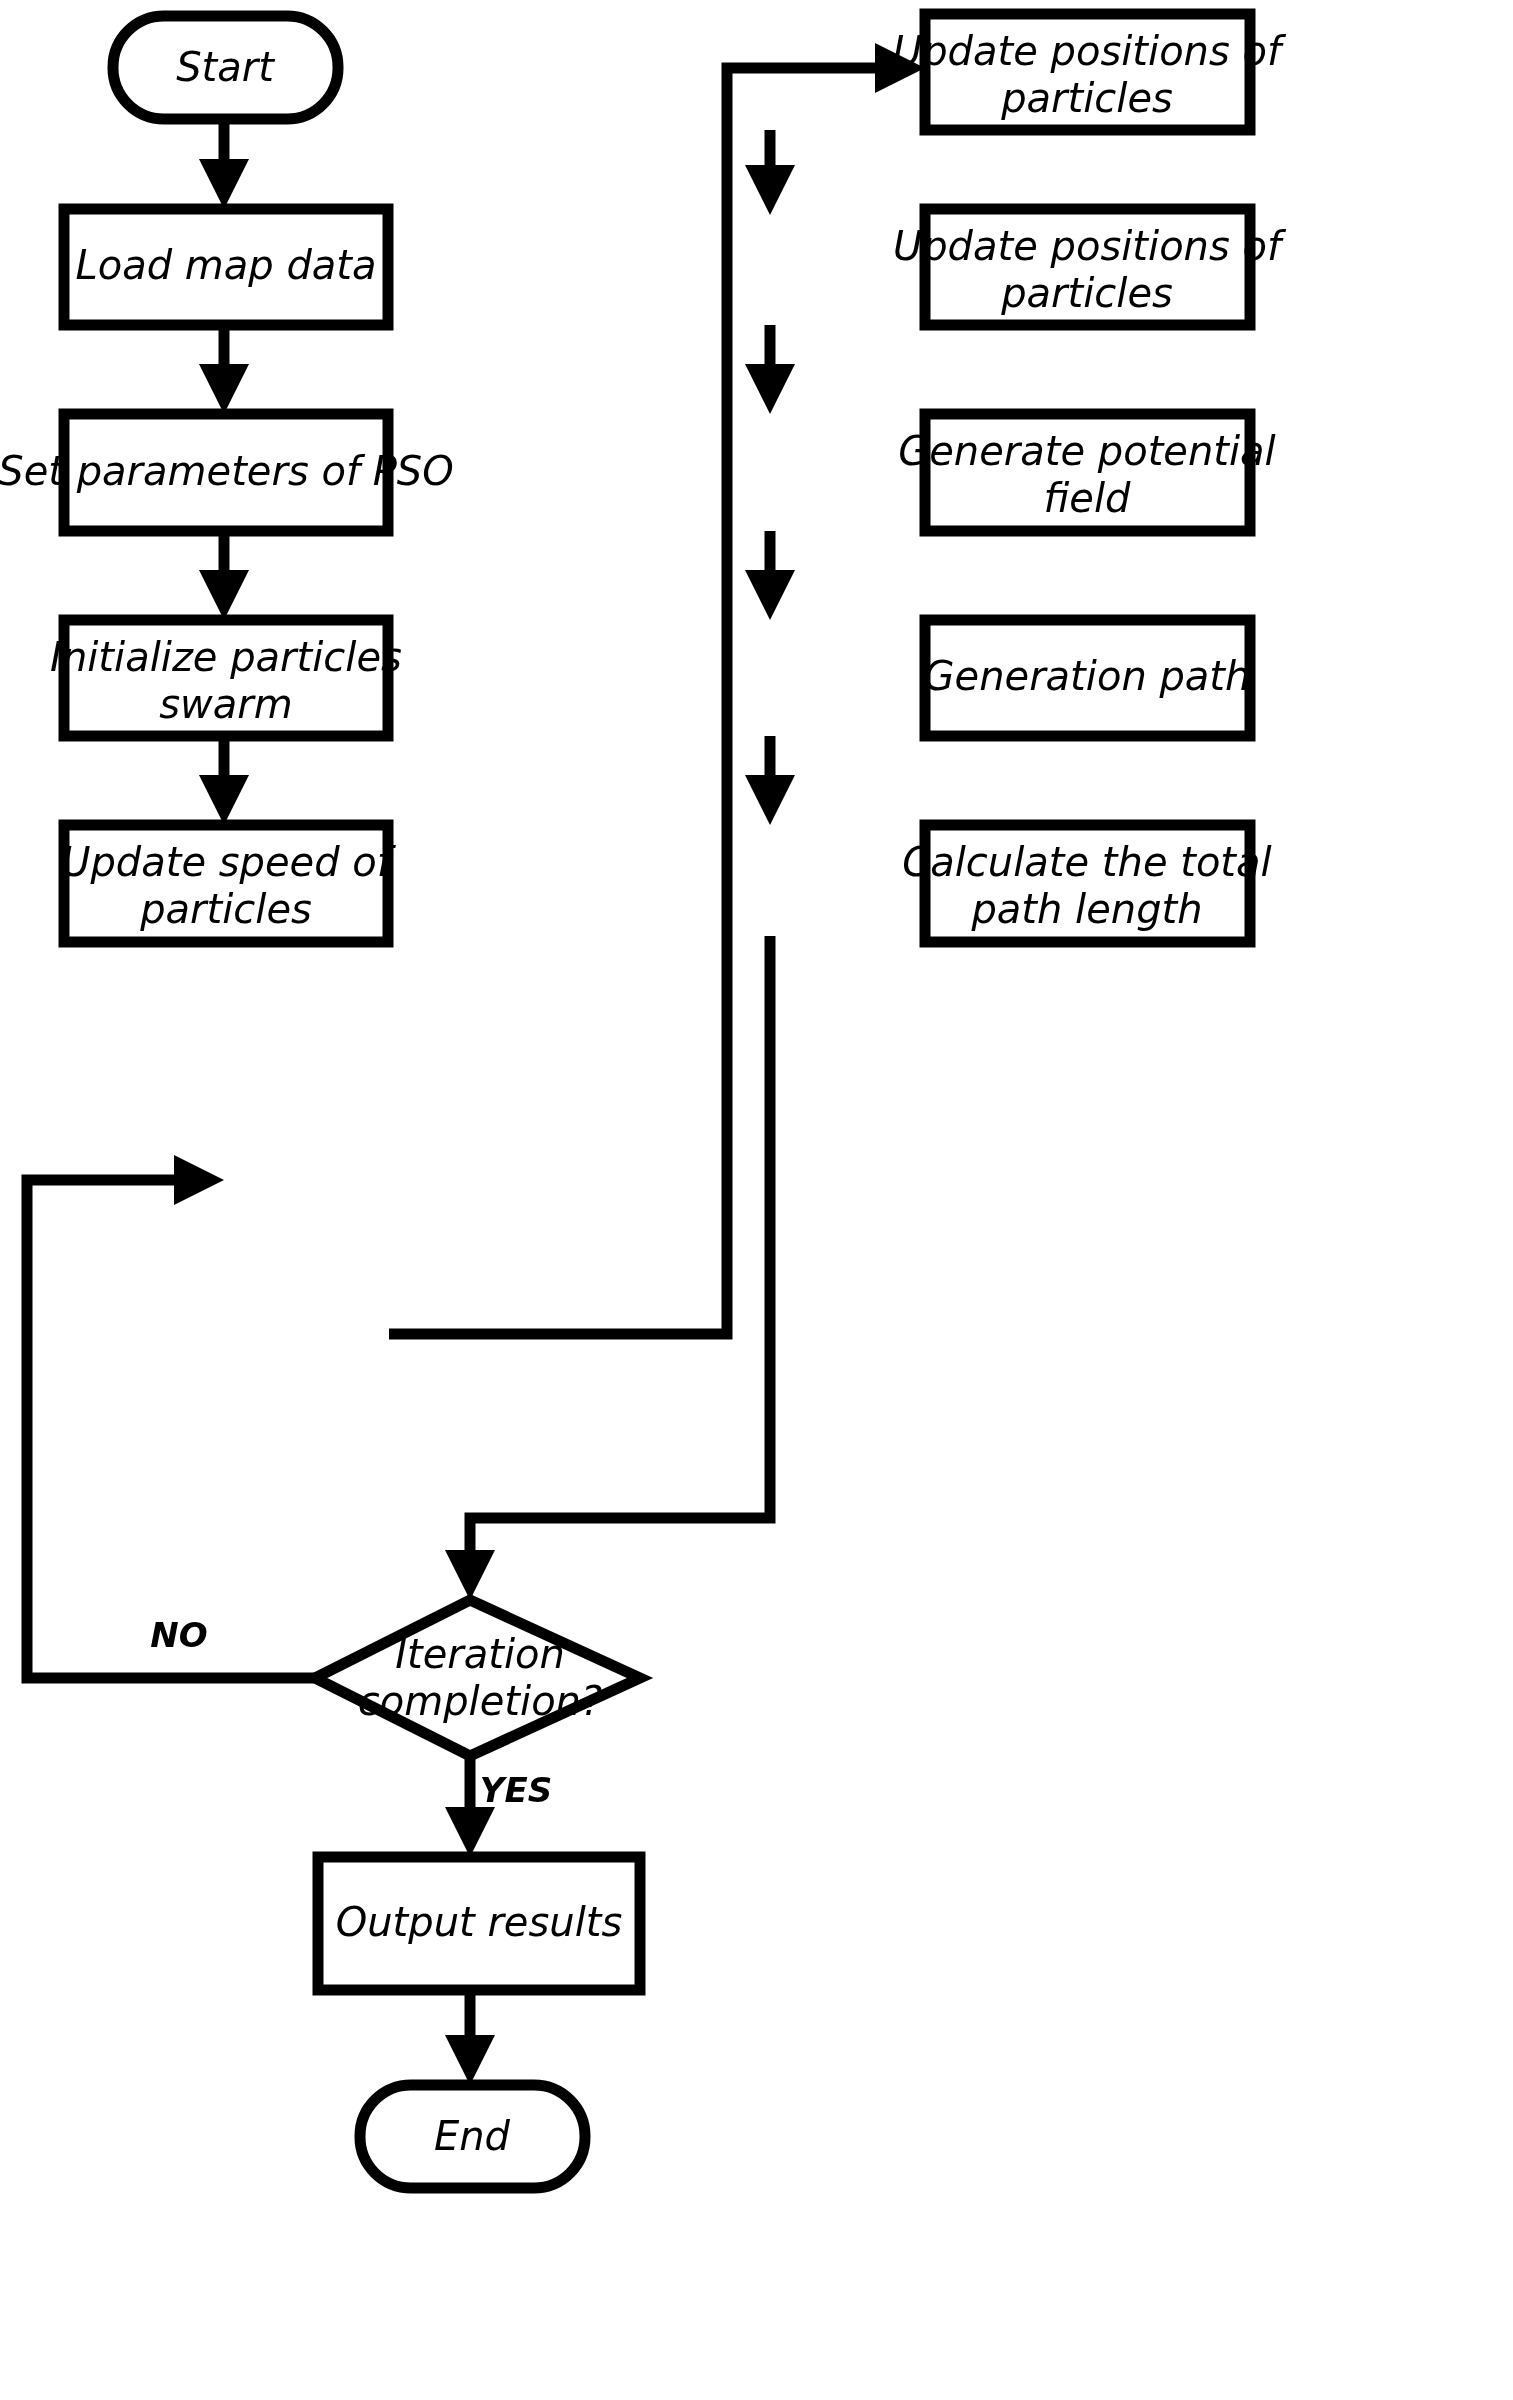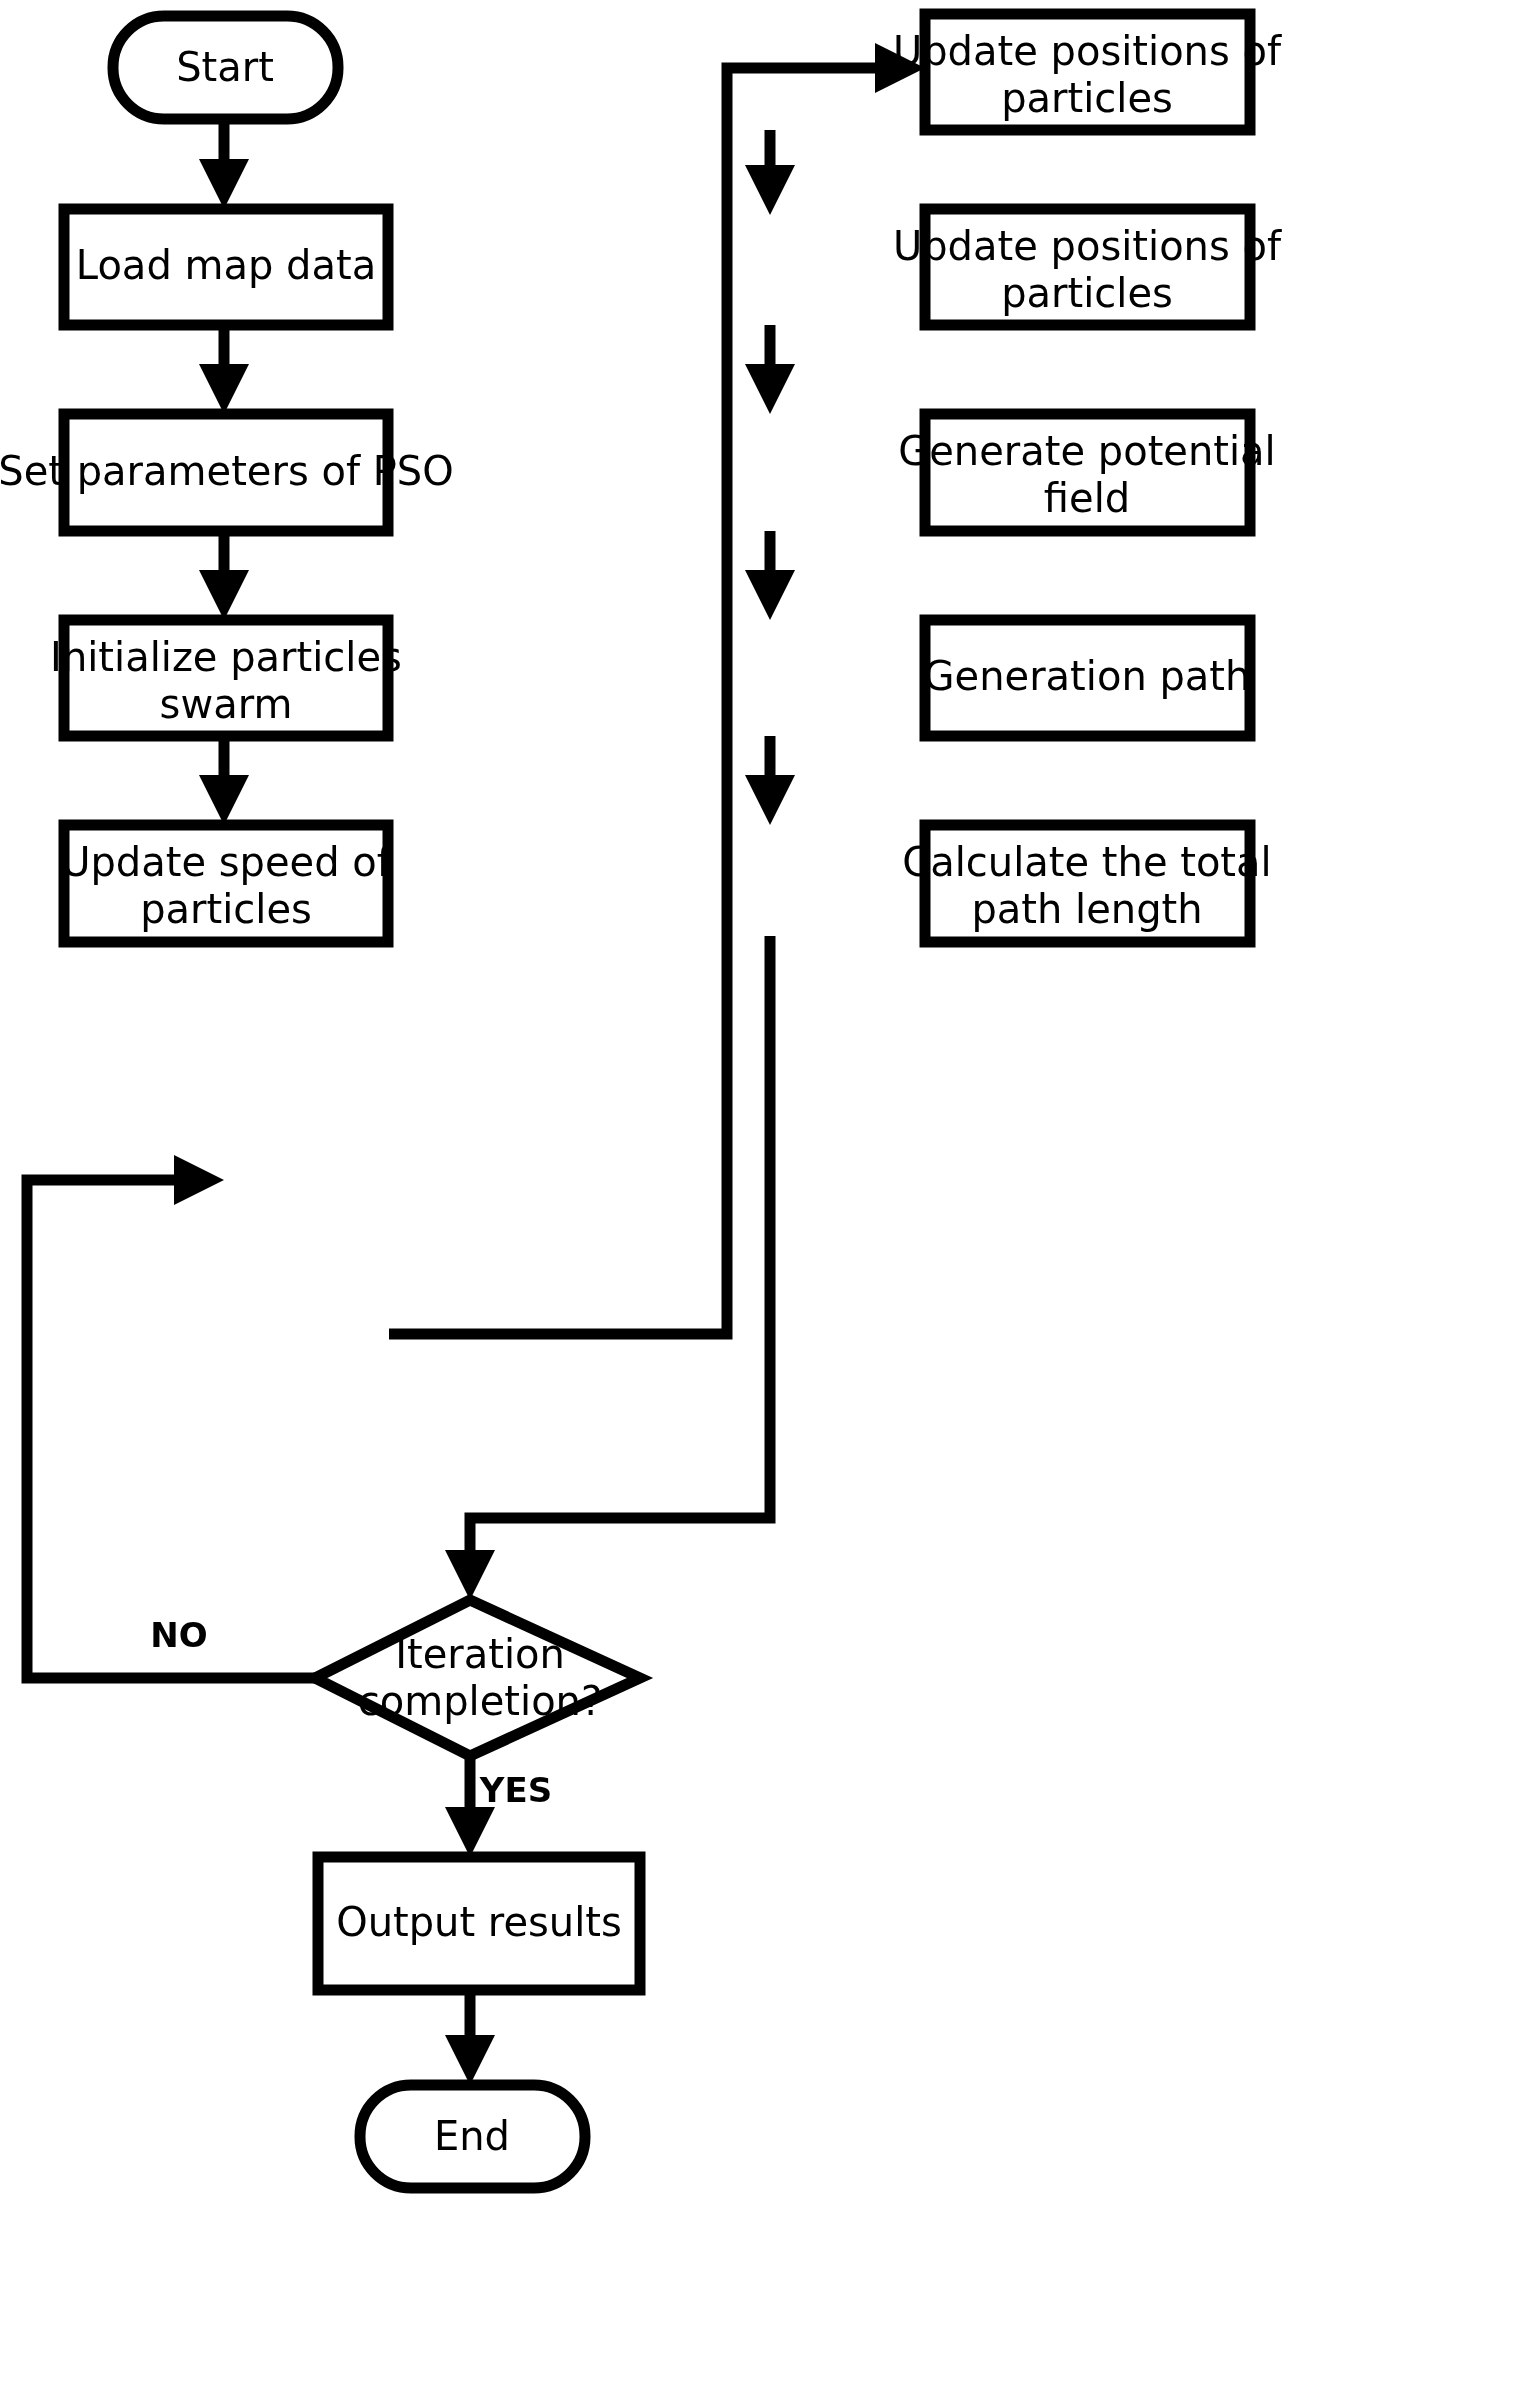--- a/index.html
+++ b/index.html
@@ -9,20 +9,21 @@
   }
   body {
     font-family: "DejaVu Sans", "Liberation Sans", sans-serif;
   }
   #flowchart-root {
     position: relative;
     width: 1513px;
     height: 2400px;
     background: #ffffff;
     overflow: hidden;
+    font-style: italic;
   }
   svg.diagram {
     display: block;
     width: 1513px;
     height: 2400px;
   }
   .node-shape {
     fill: #ffffff;
     stroke: #000000;
     stroke-width: 11;

